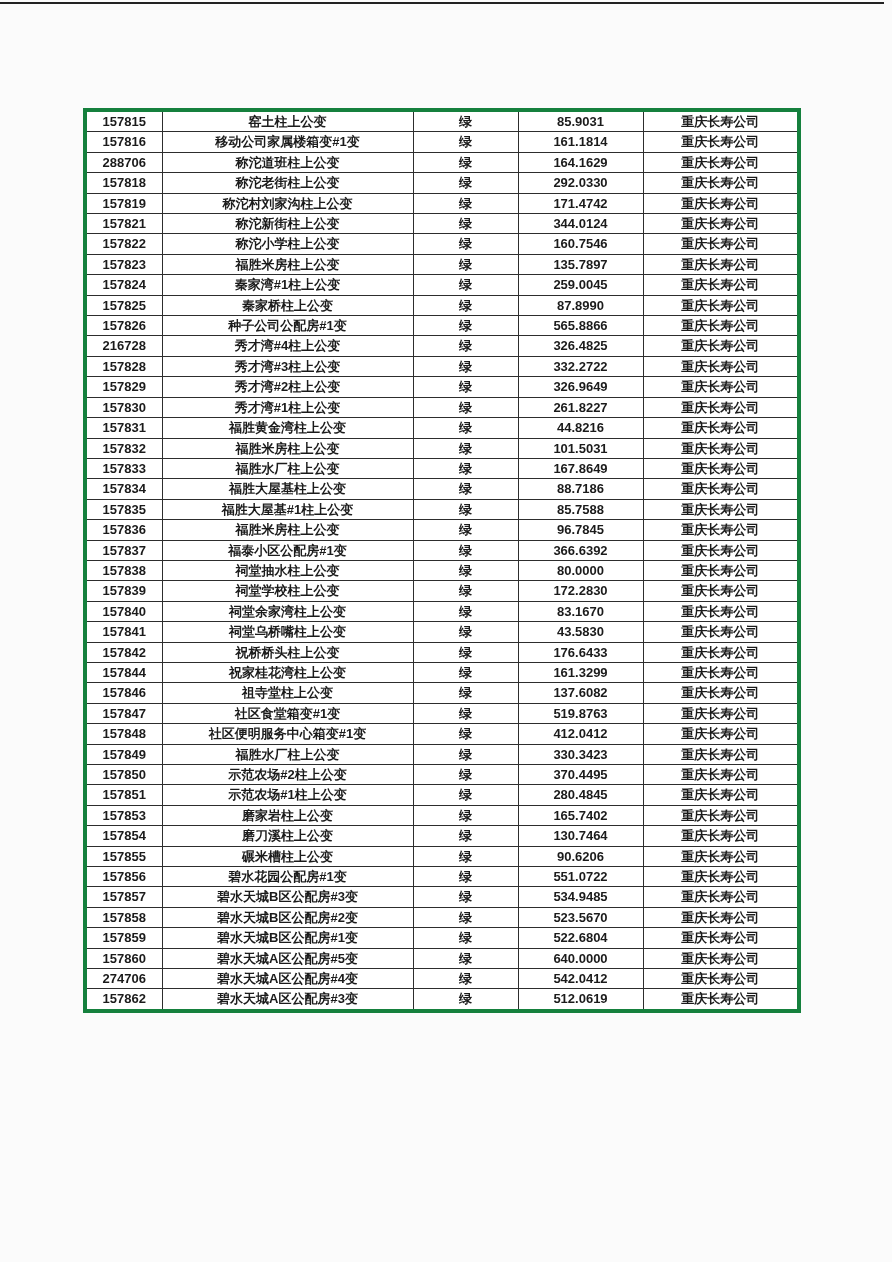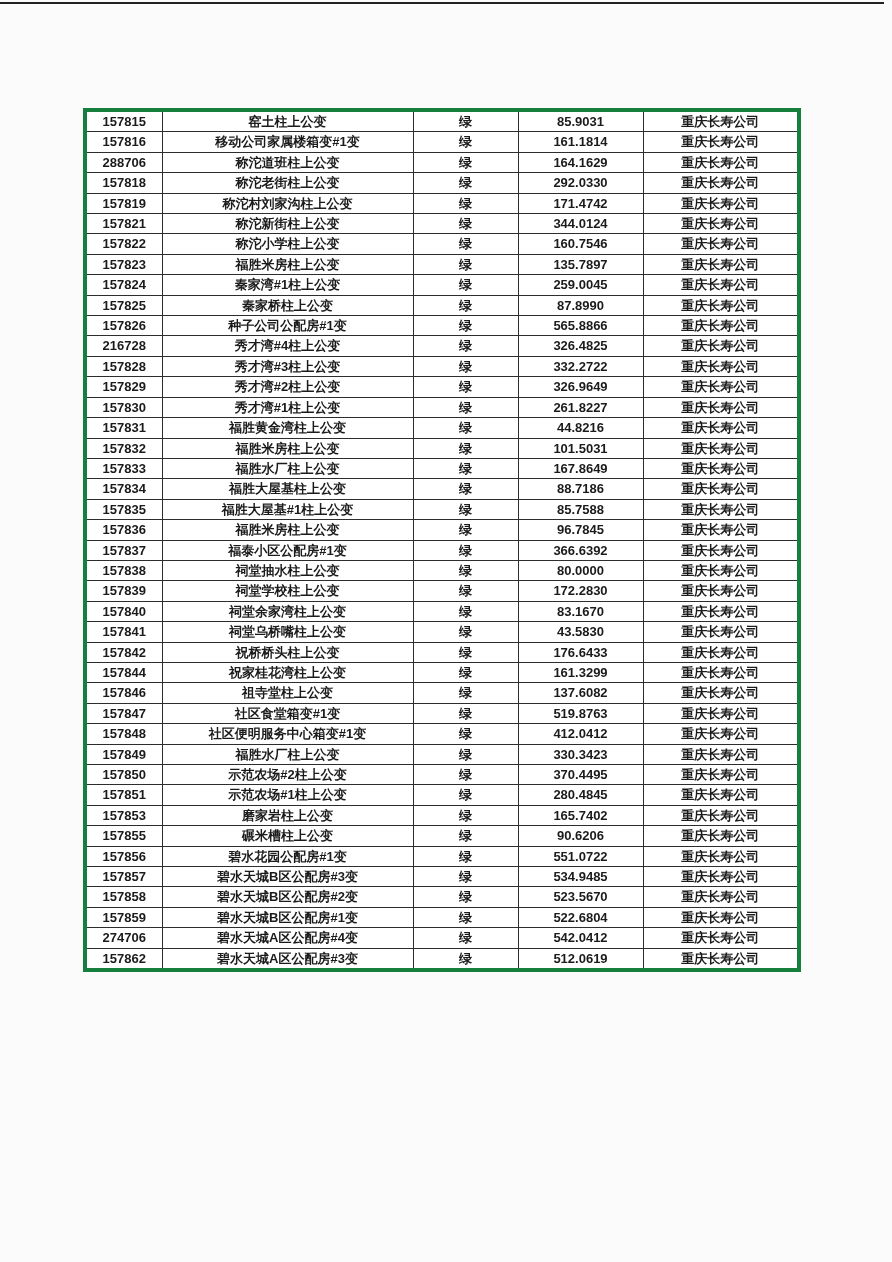--- a/index.html
+++ b/index.html
@@ -307,20 +307,27 @@
           <td>重庆长寿公司</td>
         </tr>
         <tr>
           <td>157853</td>
           <td>磨家岩柱上公变</td>
           <td>绿</td>
           <td>165.7402</td>
           <td>重庆长寿公司</td>
         </tr>
         <tr>
+          <td>157854</td>
+          <td>磨刀溪柱上公变</td>
+          <td>绿</td>
+          <td>130.7464</td>
+          <td>重庆长寿公司</td>
+        </tr>
+        <tr>
           <td>157855</td>
           <td>碾米槽柱上公变</td>
           <td>绿</td>
           <td>90.6206</td>
           <td>重庆长寿公司</td>
         </tr>
         <tr>
           <td>157856</td>
           <td>碧水花园公配房#1变</td>
           <td>绿</td>
@@ -339,20 +346,27 @@
           <td>碧水天城B区公配房#2变</td>
           <td>绿</td>
           <td>523.5670</td>
           <td>重庆长寿公司</td>
         </tr>
         <tr>
           <td>157859</td>
           <td>碧水天城B区公配房#1变</td>
           <td>绿</td>
           <td>522.6804</td>
+          <td>重庆长寿公司</td>
+        </tr>
+        <tr>
+          <td>157860</td>
+          <td>碧水天城A区公配房#5变</td>
+          <td>绿</td>
+          <td>640.0000</td>
           <td>重庆长寿公司</td>
         </tr>
         <tr>
           <td>274706</td>
           <td>碧水天城A区公配房#4变</td>
           <td>绿</td>
           <td>542.0412</td>
           <td>重庆长寿公司</td>
         </tr>
         <tr>

